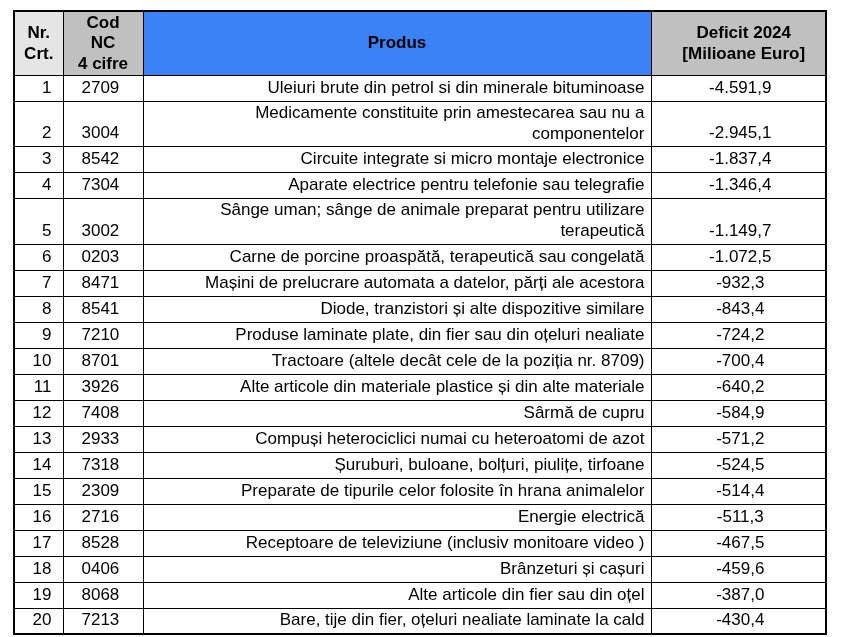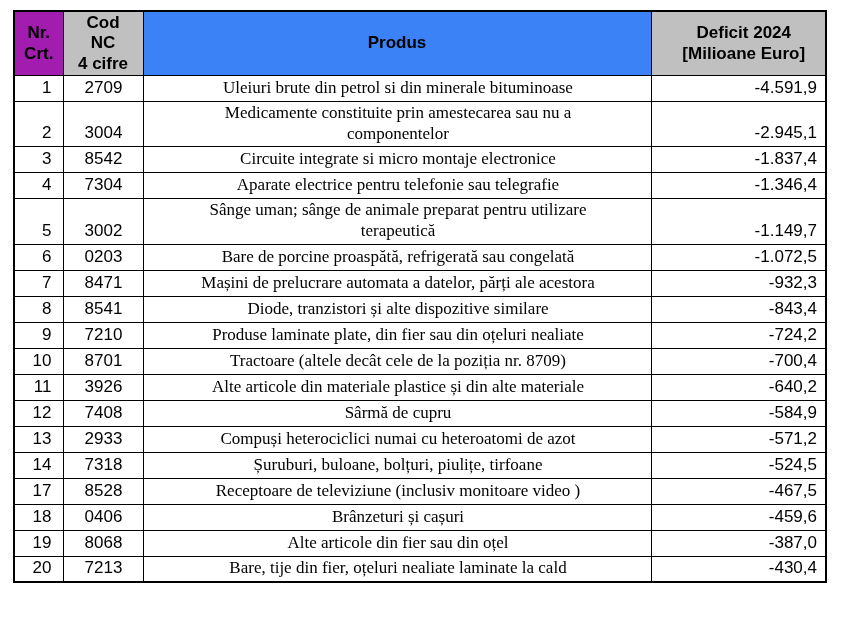--- a/index.html
+++ b/index.html
@@ -41,52 +41,51 @@
     line-height: 1.18;
     padding: 1px 4px;
   }
   tbody tr { height: 26px; }
   td.col-nr {
     text-align: right;
     vertical-align: bottom;
     padding: 1px 11px 3px 2px;
   }
   td.col-cod {
-    text-align: center;
+    text-align: left;
     vertical-align: bottom;
-    padding: 1px 9px 3px 10px;
+    padding: 1px 9px 3px 18px;
   }
   td.col-produs {
-    text-align: center;
+    text-align: right;
     vertical-align: middle;
     padding: 1px 6px 2px 8px;
     white-space: pre-line;
     line-height: 1.22;
-    font-family: Liberation Serif, serif;
   }
   td.col-deficit {
-    text-align: right;
+    text-align: center;
     vertical-align: bottom;
     padding: 1px 8px 3px 12px;
   }
 </style>
 </head>
 <body>
 
 <div class="page">
   <table class="deficit-table">
     <colgroup>
       <col style="width:49px">
       <col style="width:80px">
       <col style="width:508px">
       <col style="width:175px">
     </colgroup>
     <thead>
       <tr>
-        <th style="background: #a21caf;">Nr.
+        <th style="background: #e5e5e5;">Nr.
 Crt.</th>
         <th style="background: rgb(192, 192, 192);">Cod
 NC
 4 cifre</th>
         <th style="background: #3b82f6;">Produs</th>
         <th style="background: rgb(192, 192, 192); padding-left: 15px;">Deficit 2024
 [Milioane Euro]</th>
       </tr>
     </thead>
     <tbody>
@@ -118,21 +117,21 @@
         <tr>
           <td class="col-nr">5</td>
           <td class="col-cod">3002</td>
           <td class="col-produs">Sânge uman; sânge de animale preparat pentru utilizare
 terapeutică</td>
           <td class="col-deficit">-1.149,7</td>
         </tr>
         <tr>
           <td class="col-nr">6</td>
           <td class="col-cod">0203</td>
-          <td class="col-produs">Bare de porcine proaspătă, refrigerată sau congelată</td>
+          <td class="col-produs">Carne de porcine proaspătă, terapeutică sau congelată</td>
           <td class="col-deficit">-1.072,5</td>
         </tr>
         <tr>
           <td class="col-nr">7</td>
           <td class="col-cod">8471</td>
           <td class="col-produs">Mașini de prelucrare automata a datelor, părți ale acestora</td>
           <td class="col-deficit">-932,3</td>
         </tr>
         <tr>
           <td class="col-nr">8</td>
@@ -168,20 +167,32 @@
           <td class="col-nr">13</td>
           <td class="col-cod">2933</td>
           <td class="col-produs">Compuși heterociclici numai cu heteroatomi de azot</td>
           <td class="col-deficit">-571,2</td>
         </tr>
         <tr>
           <td class="col-nr">14</td>
           <td class="col-cod">7318</td>
           <td class="col-produs">Șuruburi, buloane, bolțuri, piulițe, tirfoane</td>
           <td class="col-deficit">-524,5</td>
+        </tr>
+        <tr>
+          <td class="col-nr">15</td>
+          <td class="col-cod">2309</td>
+          <td class="col-produs">Preparate de tipurile celor folosite în hrana animalelor</td>
+          <td class="col-deficit">-514,4</td>
+        </tr>
+        <tr>
+          <td class="col-nr">16</td>
+          <td class="col-cod">2716</td>
+          <td class="col-produs">Energie electrică</td>
+          <td class="col-deficit">-511,3</td>
         </tr>
         <tr>
           <td class="col-nr">17</td>
           <td class="col-cod">8528</td>
           <td class="col-produs">Receptoare de televiziune (inclusiv monitoare video )</td>
           <td class="col-deficit">-467,5</td>
         </tr>
         <tr>
           <td class="col-nr">18</td>
           <td class="col-cod">0406</td>

